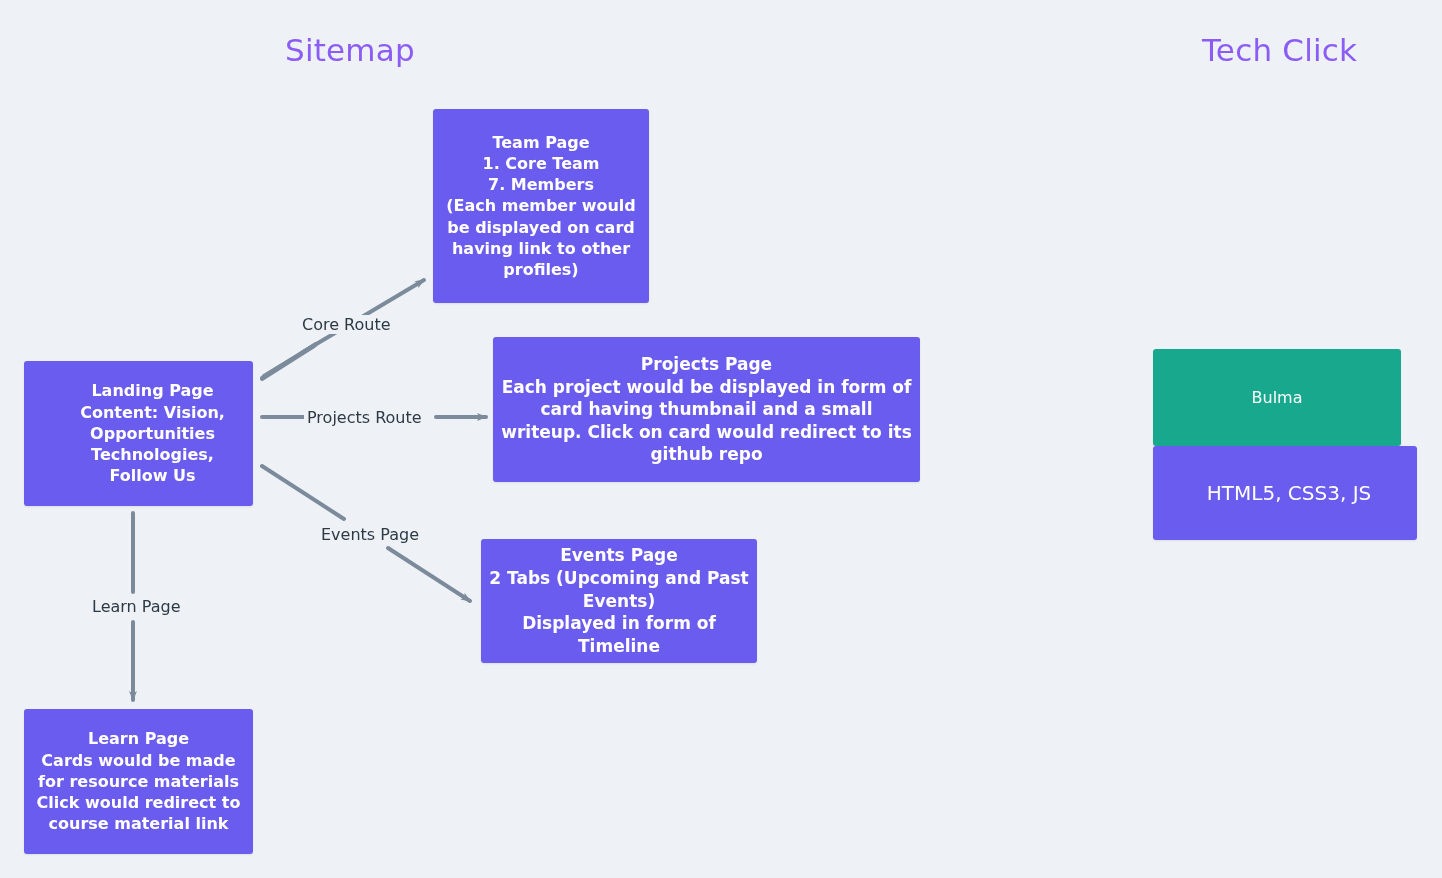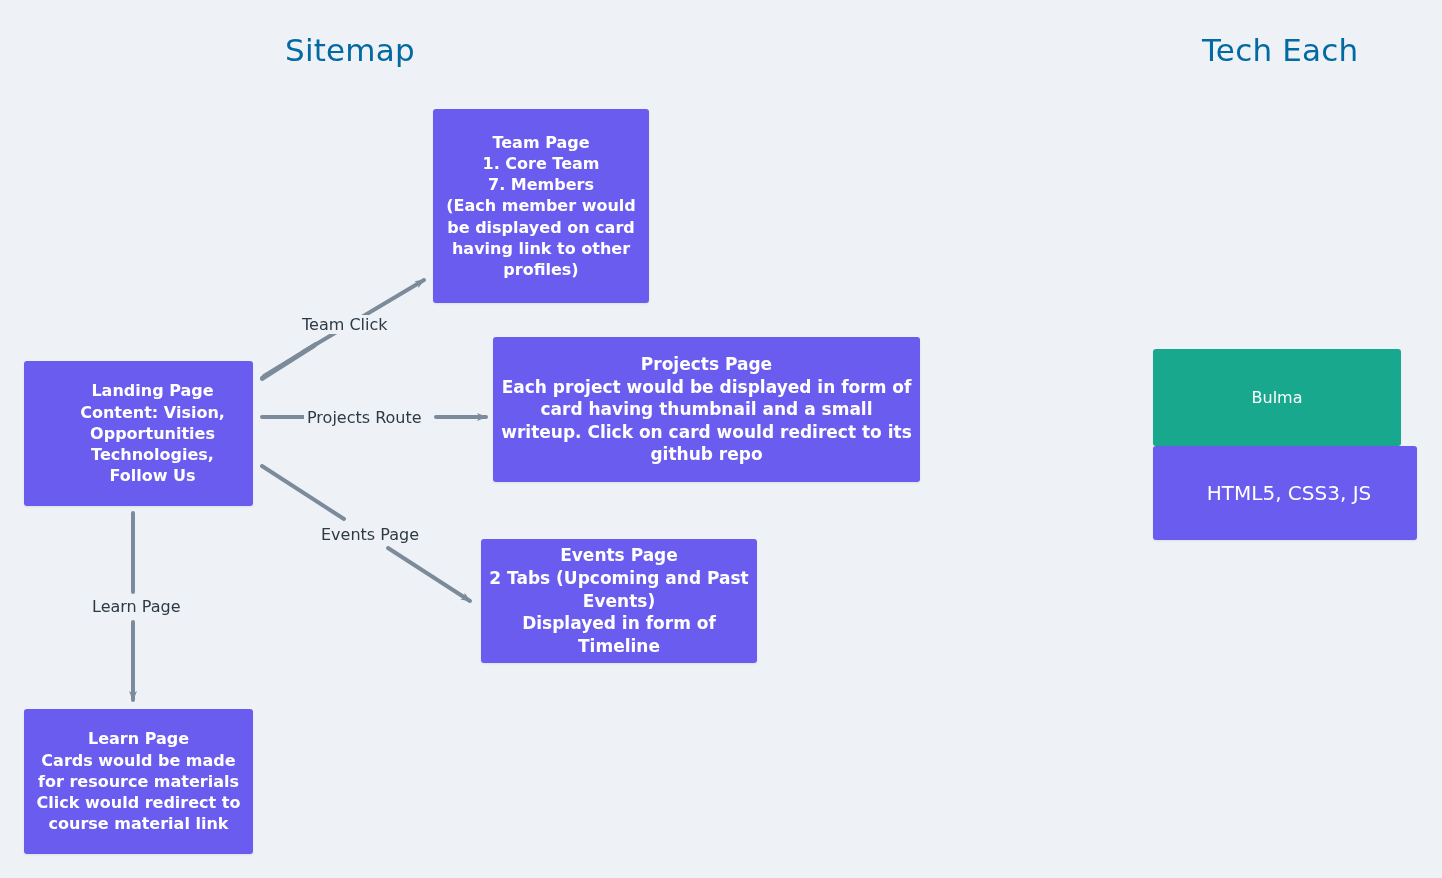--- a/index.html
+++ b/index.html
@@ -16,21 +16,21 @@
   }
   #canvas {
     position: absolute;
     left: 0; top: 0;
     width: 1442px;
     height: 878px;
   }
   .section-title {
     position: absolute;
     font-size: 31px;
-    color: #0369a1;
+    color: #8b5cf6;
     font-weight: 400;
     letter-spacing: 0.2px;
     white-space: nowrap;
   }
   #title-sitemap { left: 285px; top: 32px; }
   #title-techstack { left: 1202px; top: 32px; }
 
   .node {
     position: absolute;
     box-sizing: border-box;
@@ -102,21 +102,21 @@
     <line x1="388" y1="548" x2="470" y2="601" stroke="#7c8b9b" stroke-width="4" stroke-linecap="round" marker-end="url(#arrowhead)"></line>
   </g>
 
   <g>
     <line x1="133" y1="513" x2="133" y2="592" stroke="#7c8b9b" stroke-width="4" stroke-linecap="round"></line>
     <line x1="133" y1="622" x2="133" y2="700" stroke="#7c8b9b" stroke-width="4" stroke-linecap="round" marker-end="url(#arrowhead)"></line>
   </g>
 </svg>
 
 <div class="section-title" id="title-sitemap">Sitemap</div>
-<div class="section-title" id="title-techstack">Tech Each</div>
+<div class="section-title" id="title-techstack">Tech Click</div>
 
 <div class="node node-purple" id="node-landing">
   <span class="txt">Landing Page
 Content: Vision, Opportunities
 Technologies, Follow Us</span>
 </div>
 
 <div class="node node-purple" id="node-team">
   <span class="txt">Team Page
 1. Core Team
@@ -141,16 +141,16 @@
 </div>
 
 <div class="node node-teal" id="node-bulma">
   <span class="txt">Bulma</span>
 </div>
 
 <div class="node node-purple" id="node-html">
   <span class="txt">HTML5, CSS3, JS</span>
 </div>
 
-<div class="edge-label" id="lbl-team">Team Click</div>
+<div class="edge-label" id="lbl-team">Core Route</div>
 <div class="edge-label" id="lbl-projects">Projects Route</div>
 <div class="edge-label" id="lbl-events">Events Page</div>
 <div class="edge-label" id="lbl-learn">Learn Page</div>
 
 </body></html>

